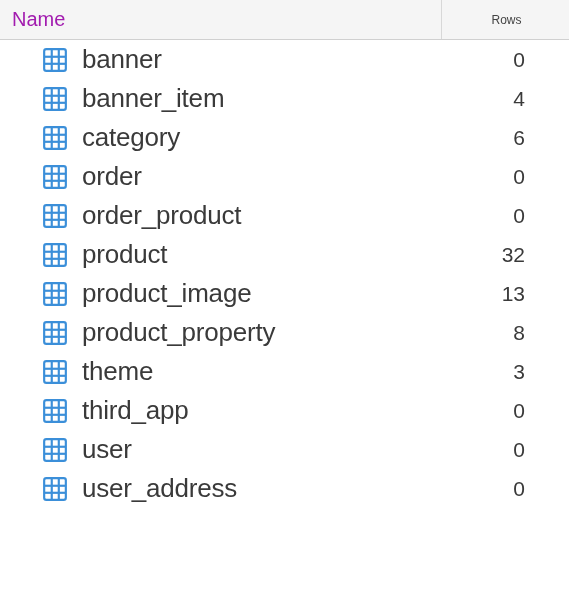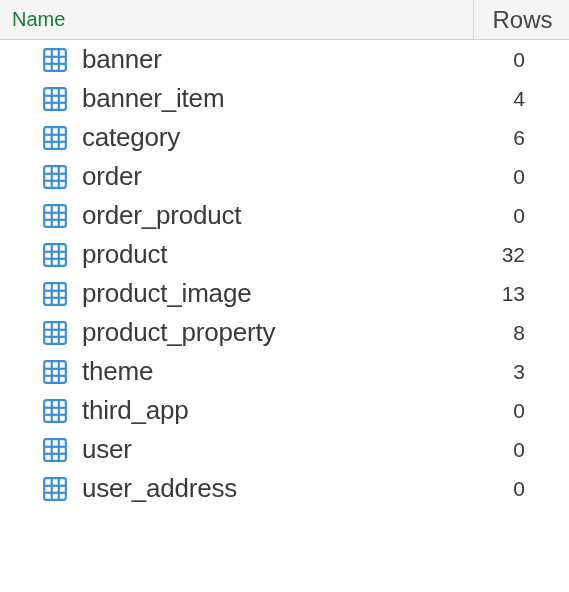--- a/index.html
+++ b/index.html
@@ -16,30 +16,30 @@
       background: #f5f5f5;
       border-bottom: 1px solid #d0d0d0;
       height: 40px;
     }
     .header-name {
       flex: 1;
       display: flex;
       align-items: center;
       padding: 0 12px;
       font-size: 20px;
-      color: #15803d;
+      color: #a21caf;
       text-align: center;
     }
     .header-rows {
-      width: 96px;
+      width: 128px;
       display: flex;
       align-items: center;
       justify-content: center;
       padding: 0 12px 0 14px;
-      font-size: 24px;
+      font-size: 12px;
       color: #444;
       border-left: 1px solid #d8d8d8;
     }
     .row {
       display: flex;
       align-items: center;
       padding: 6px 12px 6px 42px;
       height: 39px;
     }
     .icon {

